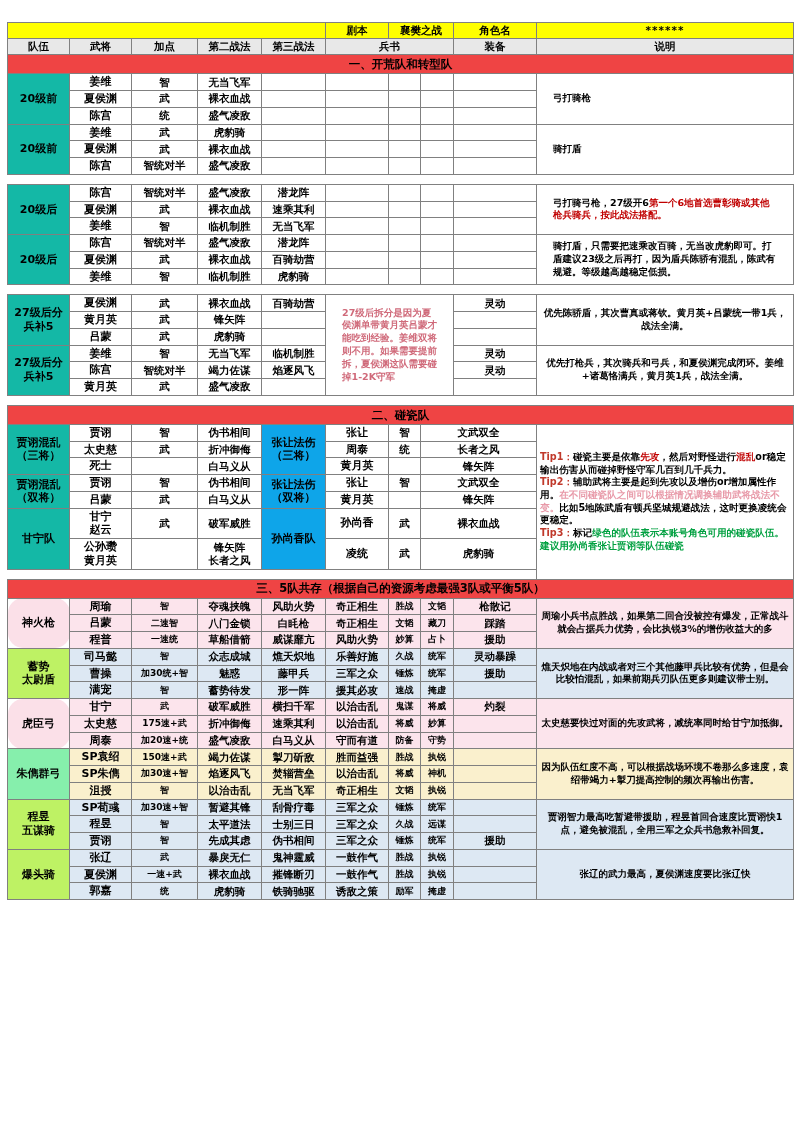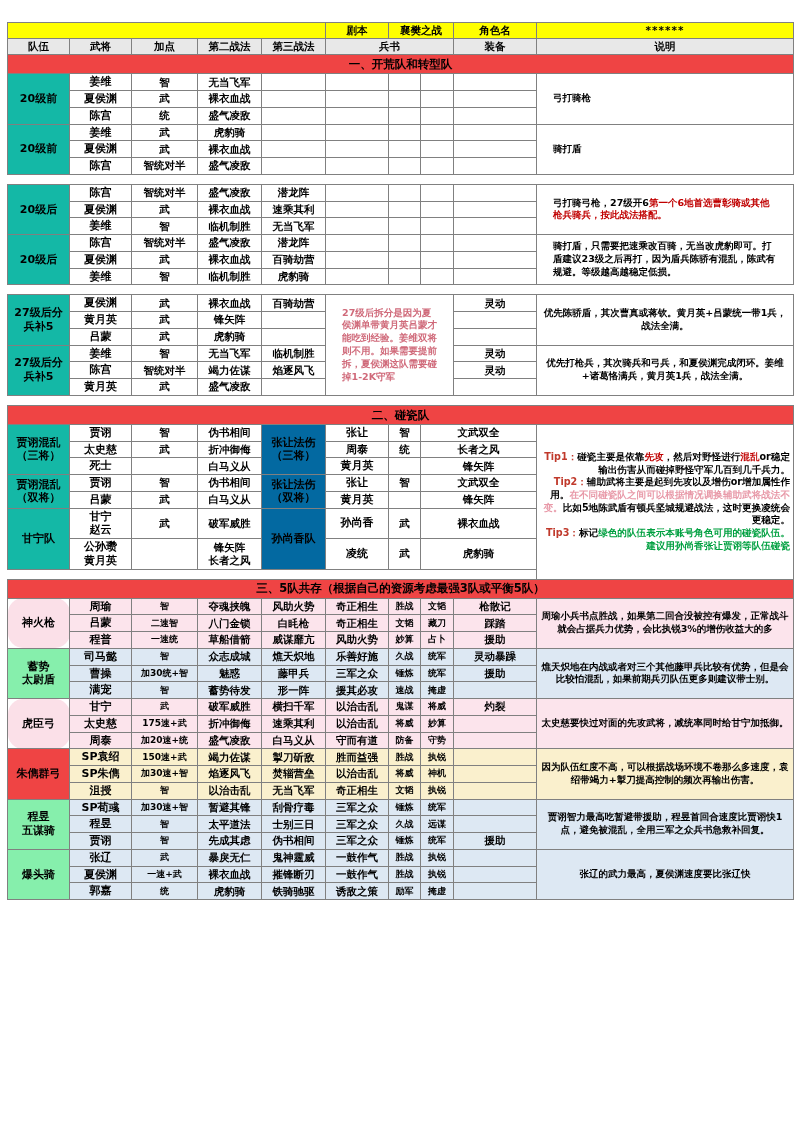--- a/index.html
+++ b/index.html
@@ -30,38 +30,38 @@
     overflow:hidden;
     word-break:break-all;
   }
   
   .hdr-yellow{background:#ffff00;font-weight:bold;}
   .hdr-gray{background:#e8e8e8;font-weight:bold;margin-left:37px;}
   .sect{background:#ef4444;font-weight:bold;font-size:11.5px;height:16px;}
   .blank-row td{border:none;background:#fff;height:9px;padding:0;}
   
   .green{background:#14b8a6;text-align:center;}
-  .green-lite{background:#0369a1;}
+  .green-lite{background:#0ea5e9;}
   .white{background:#ffffff;}
   .pink{background:#fbe0e8;border-radius:15px;}
   .pink2{background:#fce4ec;}
-  .blue{background:#86efac;margin-left:48px;}
+  .blue{background:#bef264;margin-left:48px;}
   .blue2{background:#dde8f3;}
-  .cream{background:#ef4444;}
+  .cream{background:#86efac;}
   .cream2{background:#faf0cd;}
   
   .t-red{color:#c00000;}
   .t-rose{color:#d06a7a;}
   .t-green{color:#00a040;}
   .t-pinkish{color:#e899a8;}
   .desc{text-align:center;padding:2px 4px;font-weight:bold;line-height:1.35;}
   .desc-c{text-align:left;padding:2px 16px;font-weight:bold;line-height:1.35;}
   .small{font-size:9.5px;}
   .xsmall{font-size:9px;}
-  .tip{font-size:9.6px;text-align:right;padding:6px 3px;line-height:1.32;font-weight:bold;}
+  .tip{font-size:9.6px;text-align:left;padding:6px 3px;line-height:1.32;font-weight:bold;}
   .tipname{color:#c0392b;font-weight:bold;}
   .teamname{font-size:11px;font-weight:bold;}
   .nm{font-size:11px;text-align:center;}
   .stars{letter-spacing:1px;font-weight:bold;}
 </style>
 </head>
 <body>
 
 <div id="sheet">
   <table>

